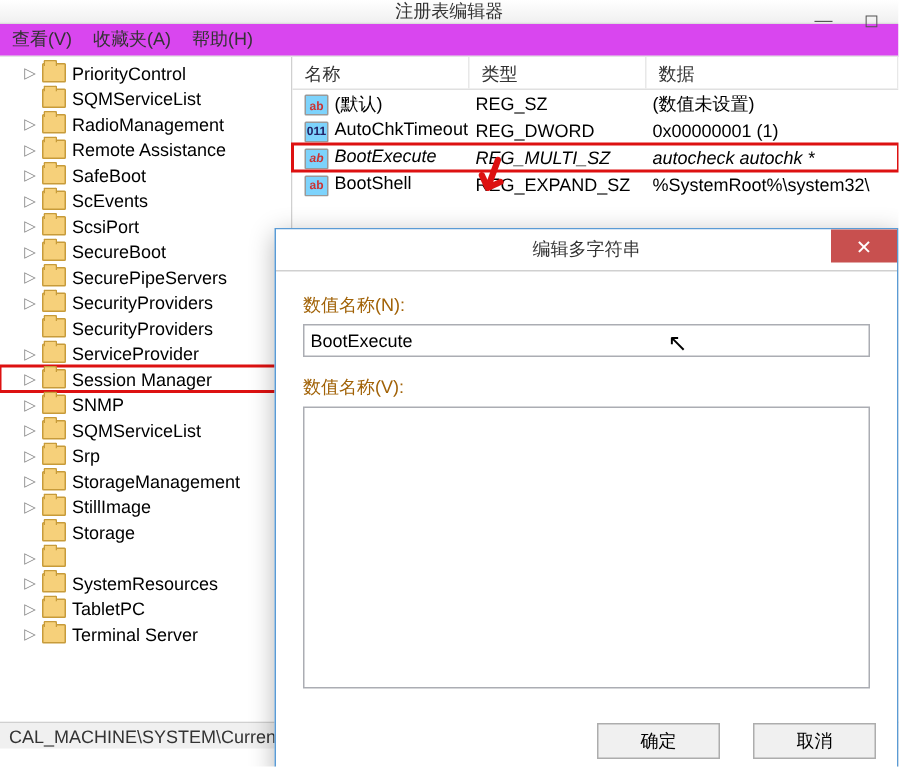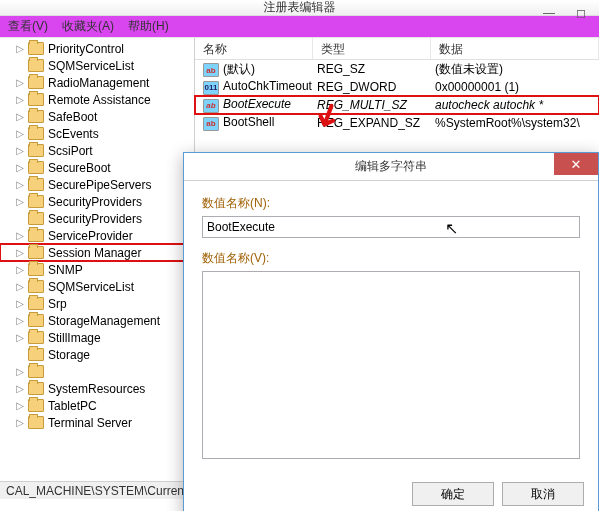--- a/index.html
+++ b/index.html
@@ -27,21 +27,21 @@
 .arrow { position: absolute; left: 120px; top: 58px; color: #d11; font-size: 34px; transform: rotate(110deg); pointer-events: none; }
 .status { height: 18px; border-top: 1px solid #d0d0d0; background: #f0f0f0; padding: 2px 6px; color: #333; white-space: nowrap; overflow: hidden; }
 
 .dialog { position: absolute; left: 183px; top: 152px; width: 416px; height: 367px; background: #fff; border: 1px solid #5a9bd5; box-shadow: 0 4px 16px rgba(0,0,0,.3); }
 .dialog .dtitle { height: 28px; background: #fff; border-bottom: 1px solid #d0d0d0; display: flex; align-items: center; justify-content: center; color: #333; position: relative; }
 .dialog .close { position: absolute; right: 0; top: 0; width: 44px; height: 22px; background: #c8504f; color: #fff; display: flex; align-items: center; justify-content: center; font-size: 13px; }
 .dialog .body { padding: 14px 18px; }
 .dialog label { display: block; color: #a16207; margin-bottom: 4px; }
 .dialog input[type=text] { width: 100%; height: 22px; border: 1px solid #abadb3; padding: 2px 4px; background: #fff; }
 .dialog textarea { width: 100%; height: 188px; border: 1px solid #abadb3; resize: none; overflow: scroll; background: #fff; }
-.dialog .btns { position: absolute; right: 14px; bottom: 12px; display: flex; gap: 8px; }
+.dialog .btns { position: absolute; right: 14px; bottom: 12px; display: flex; gap: 22px; }
 .dialog .btns button { width: 82px; height: 24px; background: #f0f0f0; border: 1px solid #adadad; color: #000; }
 .cursor { position: absolute; pointer-events: none; font-size: 16px; color: #000; }
 </style>
 </head>
 <body>
 
 <div class="titlebar">
   <span>注册表编辑器</span>
   <div class="sys">
     <div class="btn">—</div>

